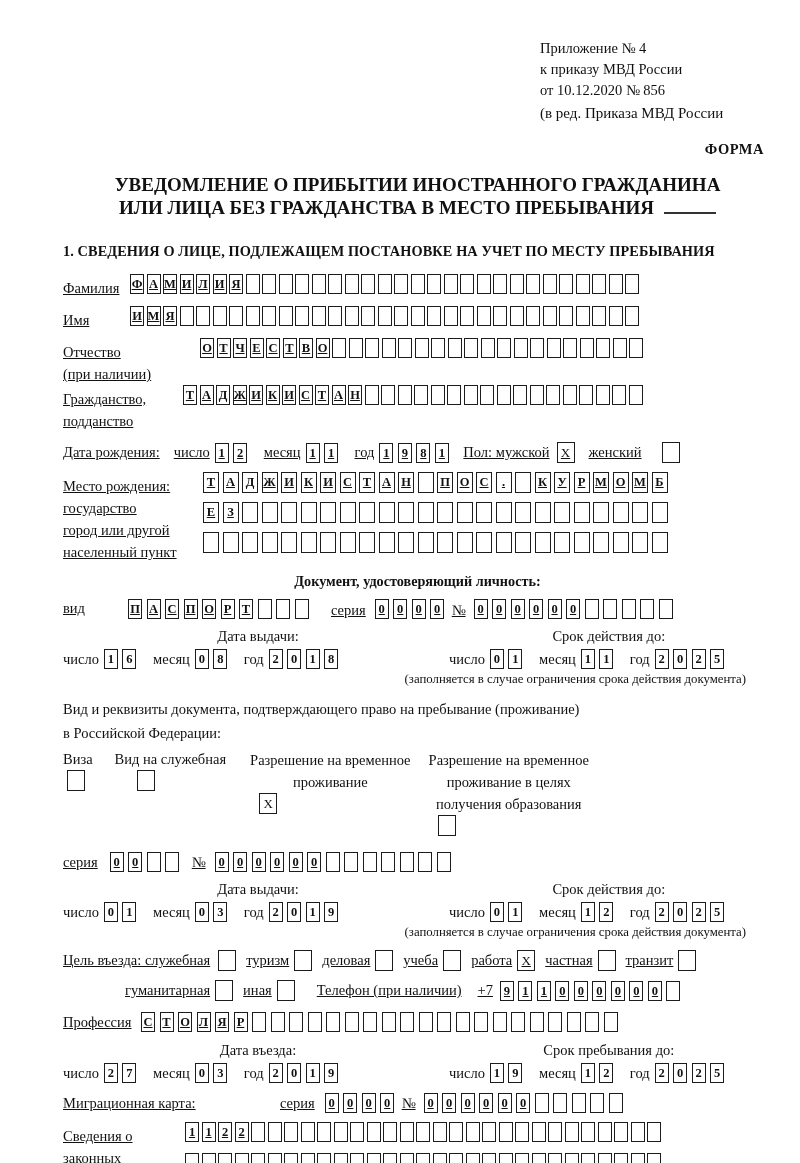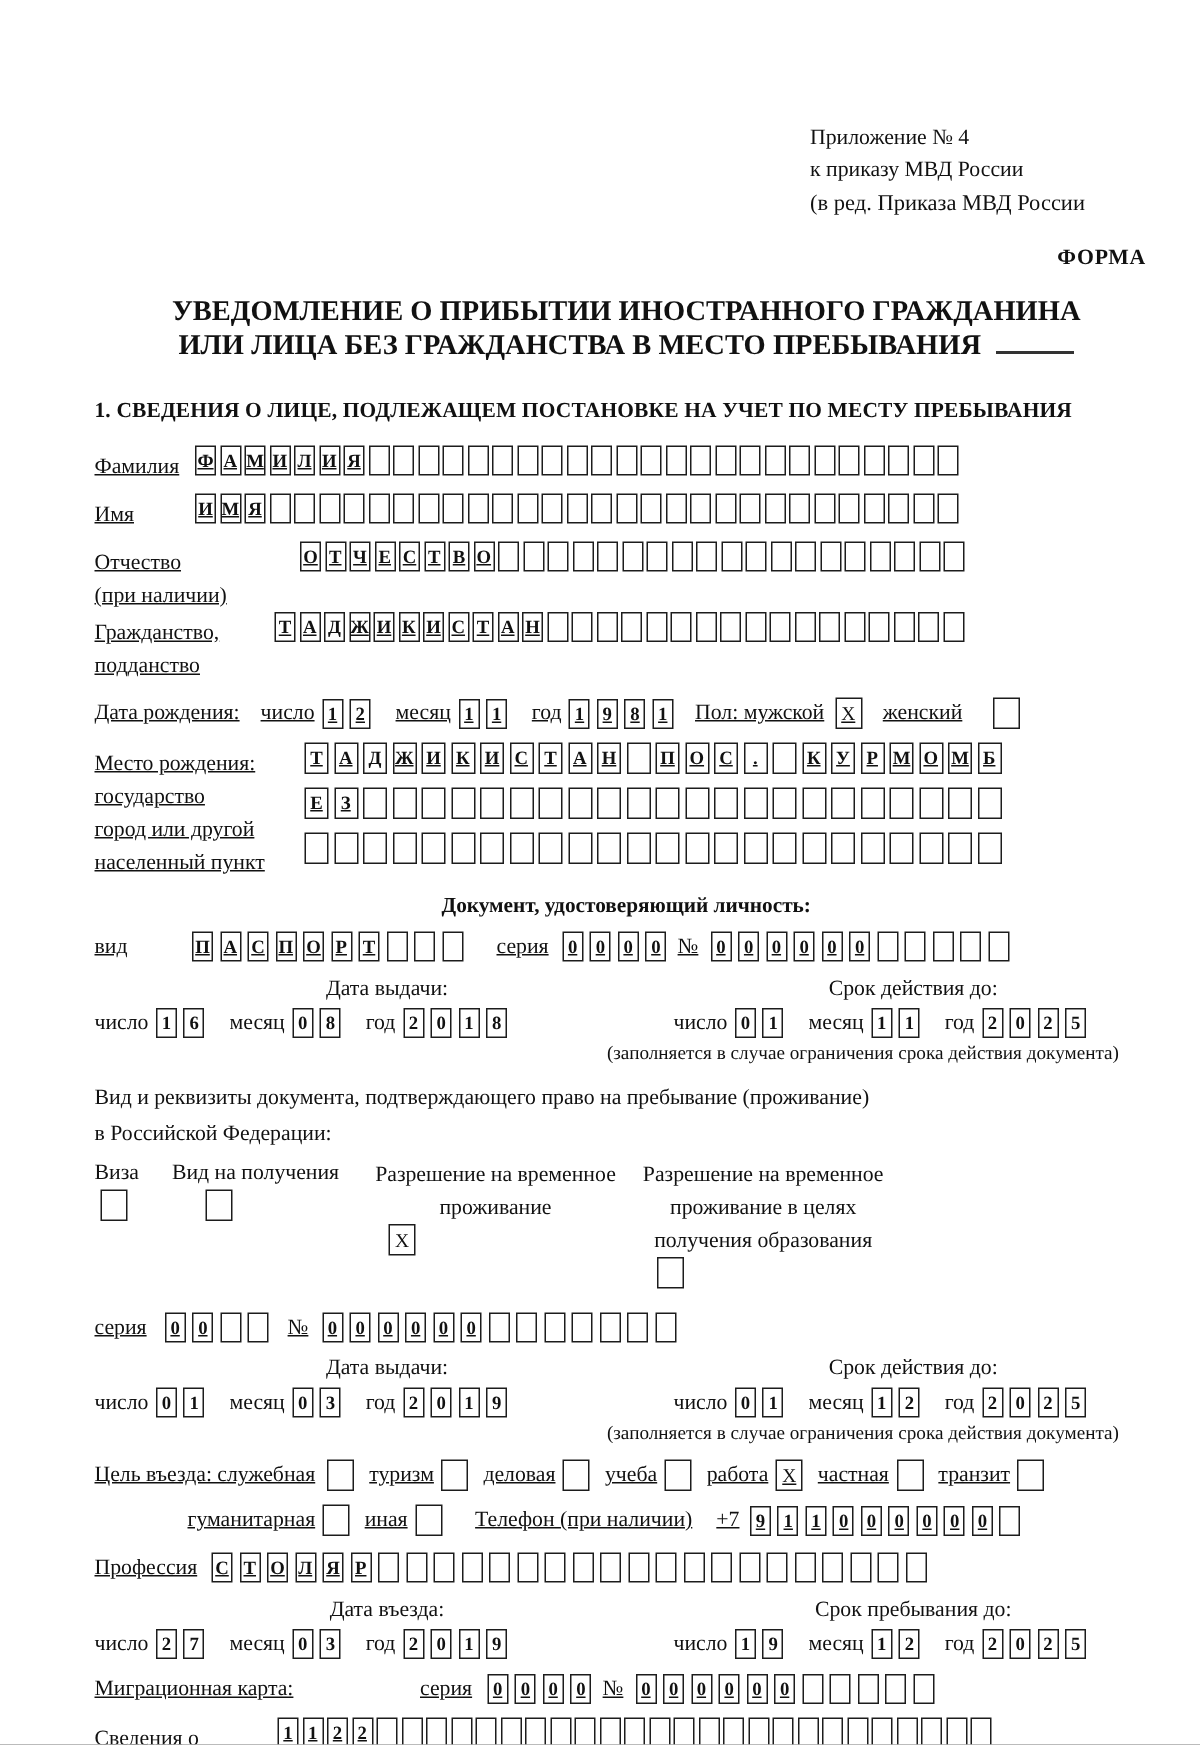--- a/index.html
+++ b/index.html
@@ -3,21 +3,21 @@
 <meta charset="utf-8">
 <style>
   * { margin:0; padding:0; box-sizing:border-box; }
   html,body { background:#888; }
   .page {
     width:800px; height:1163px; margin:0 auto; background:#fff; color:#111;
     font-family:"Liberation Serif","DejaVu Serif",serif; font-size:14.5px;
     padding:38px 28px 20px 63px; overflow:hidden; position:relative;
   }
   
-  .hdr { margin-left:auto; width:232px; line-height:21px;margin-top:44px; }
+  .hdr { margin-left:auto; width:232px; line-height:21px; }
   .hdr-small { font-size:15px; line-height:19px; margin-top:3px; }
   .forma { text-align:right; font-weight:bold; padding-right:8px; margin-top:18px; letter-spacing:.5px; }
   .title { text-align:center; font-weight:bold; font-size:19px; line-height:23px; margin-top:15px; }
   .t-underline { display:inline-block; width:52px; border-bottom:2px solid #333; margin-left:10px; height:14px; }
   .sect { font-weight:bold; font-size:14.3px; margin-top:24px; letter-spacing:.1px; }
 
   .frow { display:flex; align-items:flex-start; margin-top:7px;text-decoration:underline; }
   .flabel { flex:none; padding-top:3px; line-height:22px; }
   .boxes { display:flex; flex-wrap:nowrap; }
   .boxline { display:flex; margin-bottom:9px; }
@@ -57,20 +57,21 @@
   .sex .chk { margin:0 14px 0 7px; }
 </style>
 </head>
 <body>
 
 <div class="page">
 
   <div class="hdr">
     <div>Приложение № 4</div>
     <div>к приказу МВД России</div>
+    <div>от 10.12.2020 № 856</div>
     <div class="hdr-small">
       <div>(в ред. Приказа МВД России</div>
     </div>
   </div>
 
   <div class="forma">ФОРМА</div>
 
   <div class="title">
     <div>УВЕДОМЛЕНИЕ О ПРИБЫТИИ ИНОСТРАННОГО ГРАЖДАНИНА</div>
     <div>
@@ -336,21 +337,21 @@
           <span class="cb lg"></span>
           <span class="cb lg"></span>
           <span class="cb lg"></span>
           <span class="cb lg"></span>
         </div>
     </div>
   </div>
 
   <div class="doc-head">Документ, удостоверяющий личность:</div>
 
-  <div class="frow" style="align-items:center;">
+  <div class="frow" style="align-items:flex-end;">
     <span class="flabel" style="width:65px; padding-top:0;">вид</span>
     <span class="boxes">
         <span class="cb sp">П</span>
         <span class="cb sp">А</span>
         <span class="cb sp">С</span>
         <span class="cb sp">П</span>
         <span class="cb sp">О</span>
         <span class="cb sp">Р</span>
         <span class="cb sp">Т</span>
         <span class="cb sp"></span>
@@ -428,21 +429,21 @@
     <div>Вид и реквизиты документа, подтверждающего право на пребывание (проживание)</div>
     <div>в Российской Федерации:</div>
   </div>
 
   <div class="opts">
     <div class="opt">
       <span class="olbl">Виза</span>
       <span class="chk" style="margin-left:4px;"></span>
     </div>
     <div class="opt" style="margin-left:22px;">
-      <span class="olbl">Вид на получения</span>
+      <span class="olbl">Вид на служебная</span>
       <span class="chk" style="margin-left:22px;"></span>
     </div>
     <div class="opt" style="margin-left:24px;">
       <span class="olbl lblcol">
           <div>Разрешение на временное</div>
           <div>проживание</div>
         </span>
       <span class="chk">X</span>
     </div>
     <div class="opt" style="margin-left:18px;">

